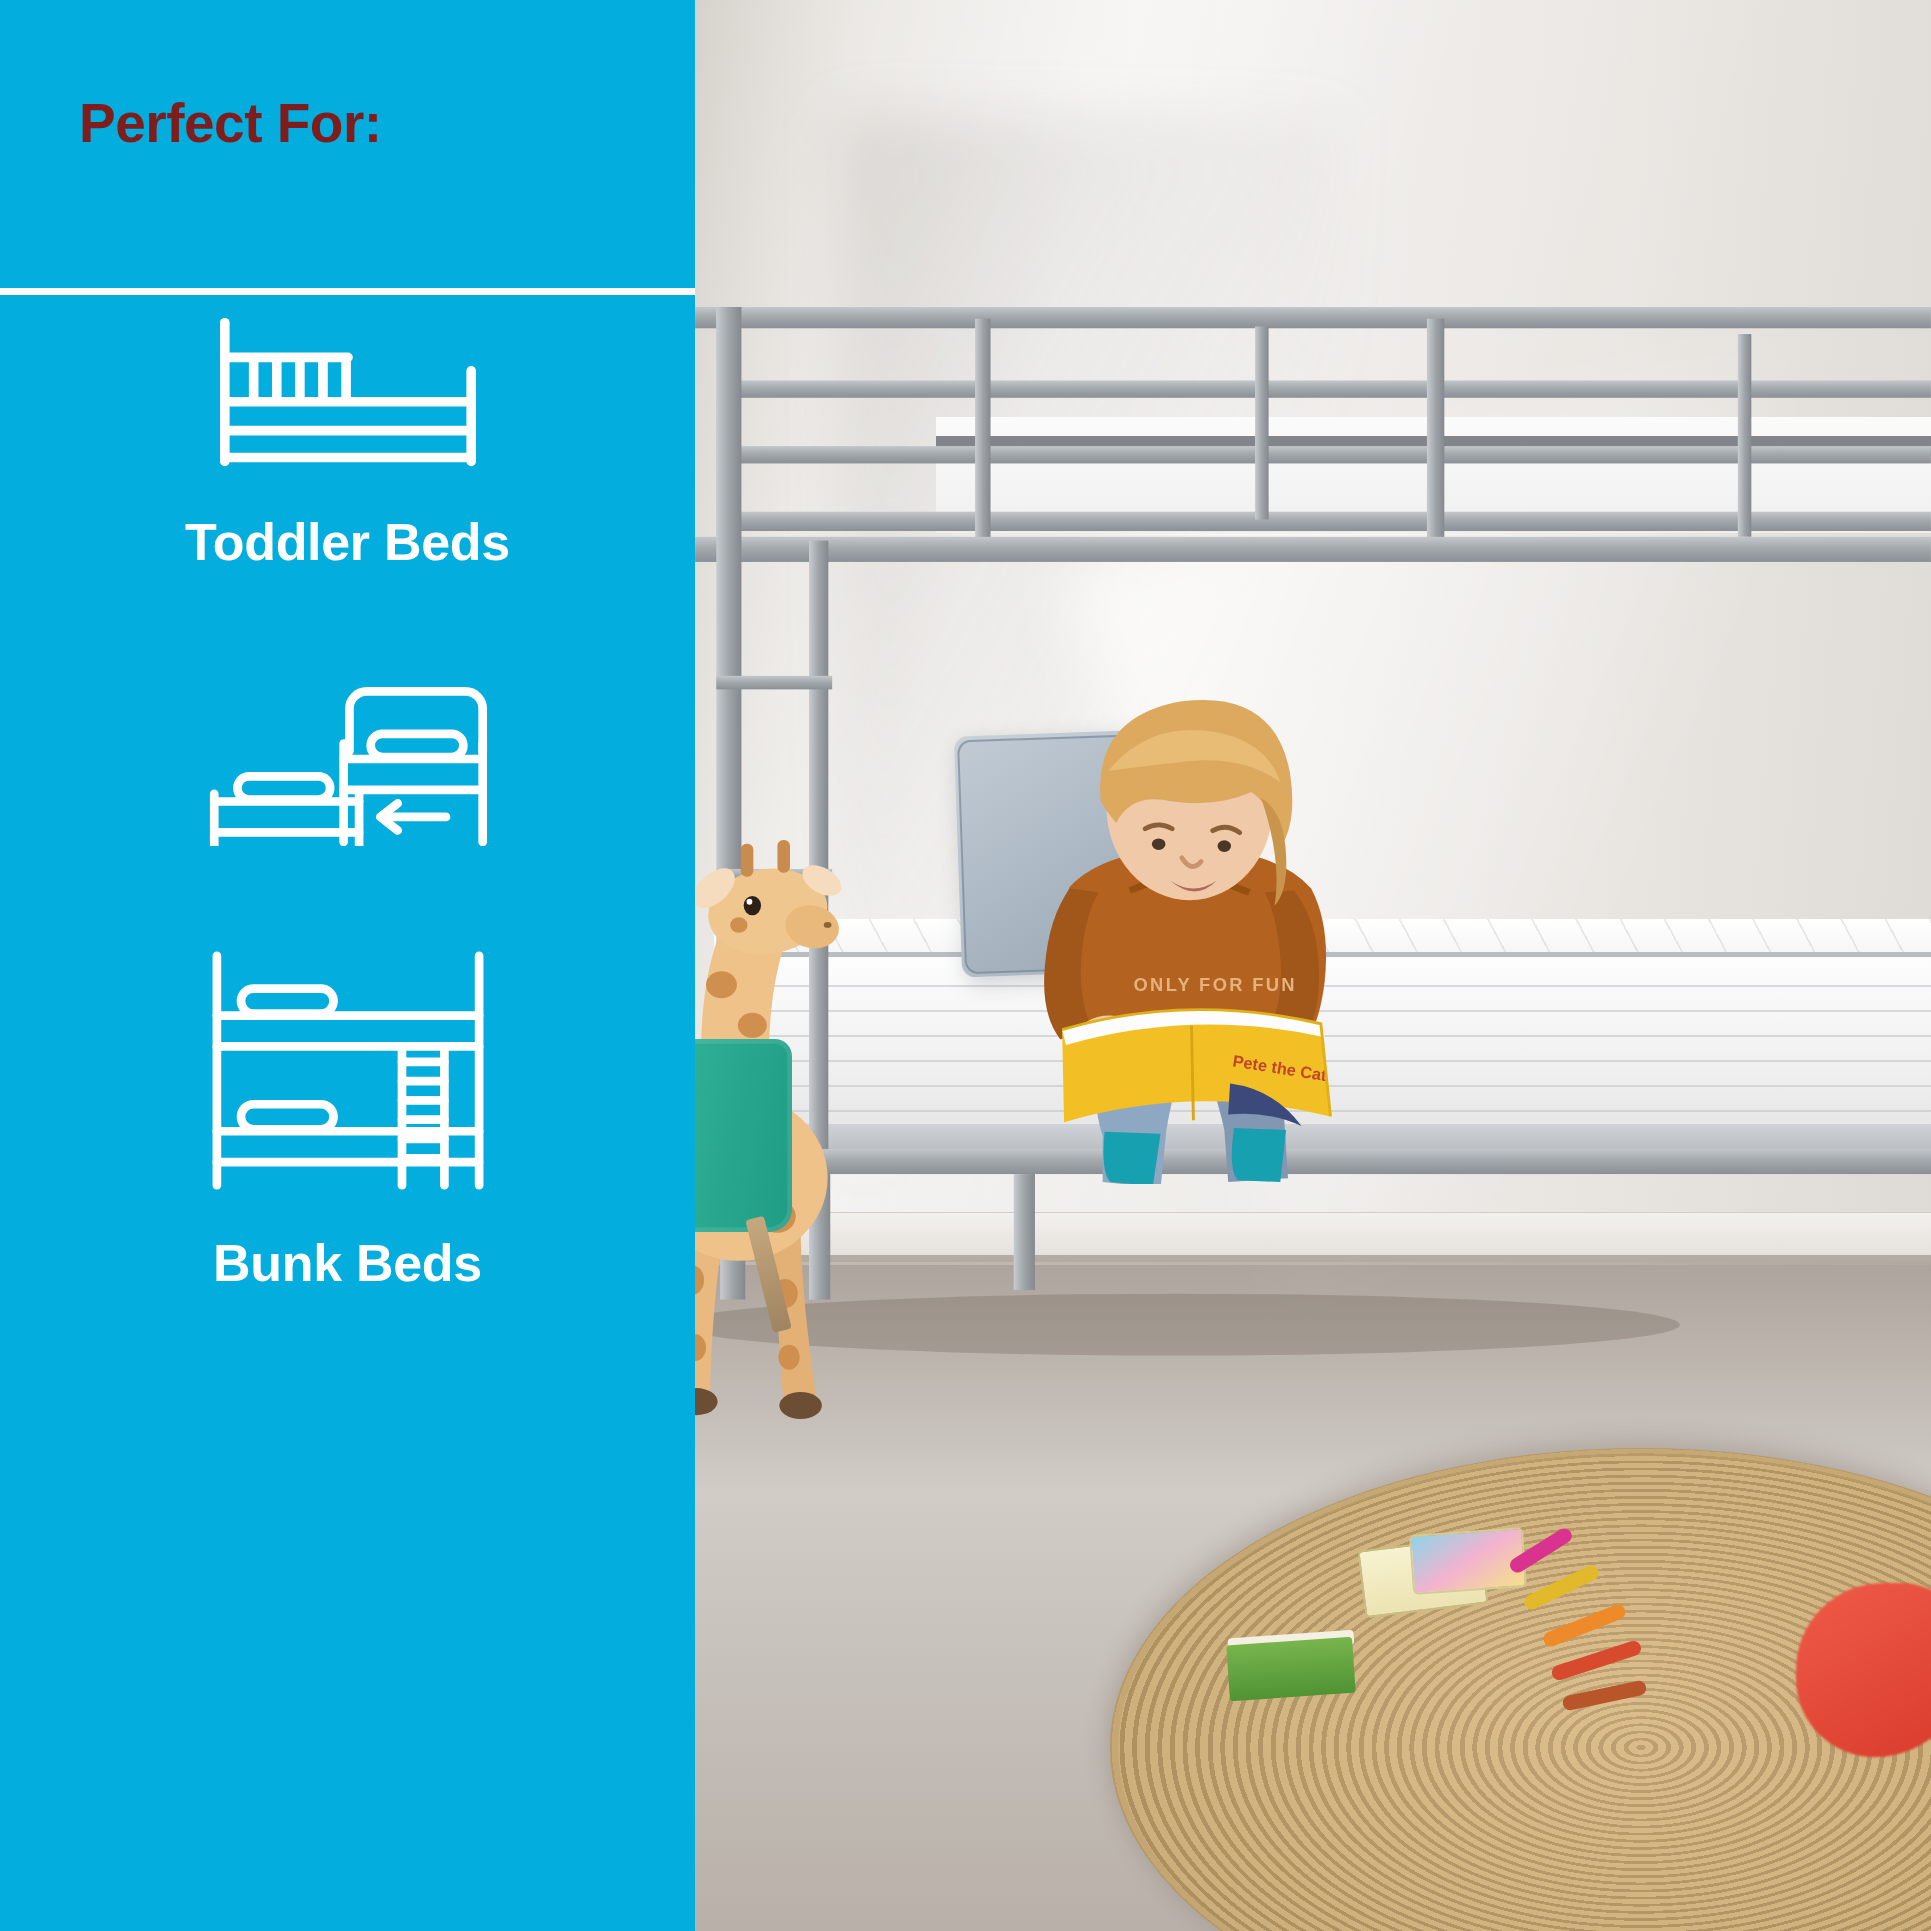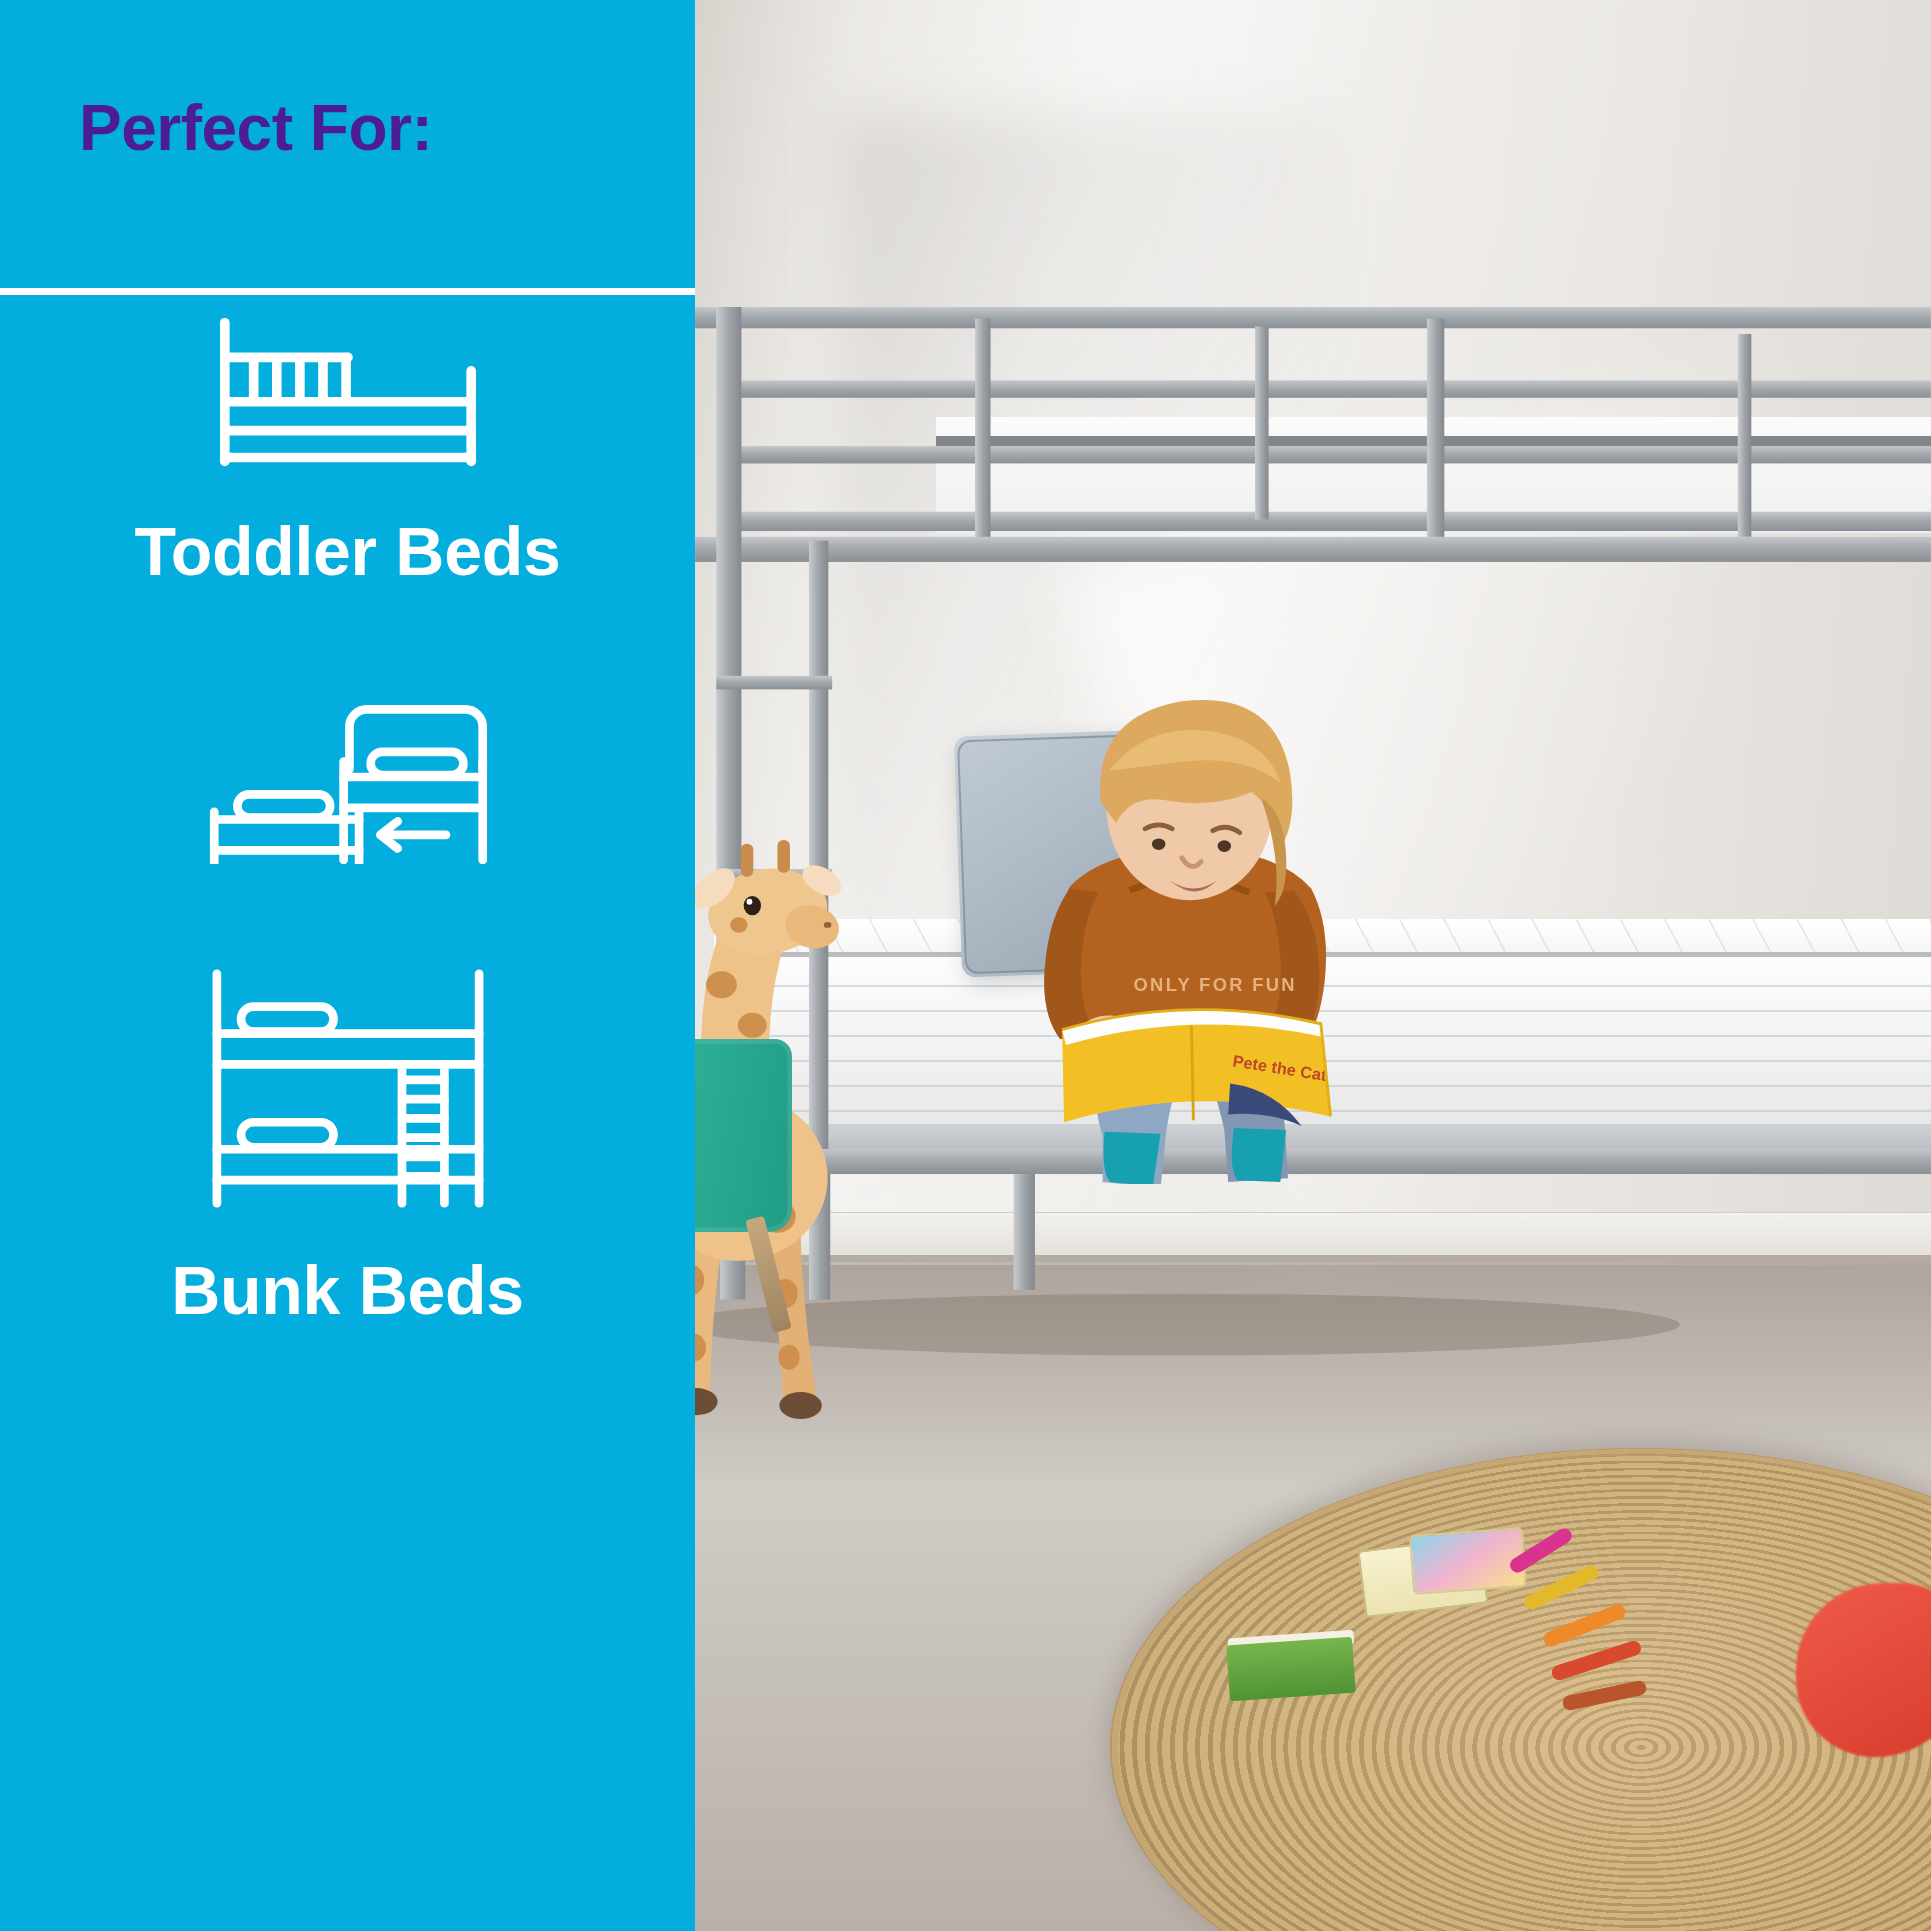--- a/index.html
+++ b/index.html
@@ -19,24 +19,24 @@
   .info-panel {
     position: relative;
     width: 695px; height: 1931px;
     background: #03ADDE;
     flex: 0 0 695px;
     overflow: hidden;
   }
   .panel-title {
     position: absolute;
     left: 79px; top: 95px;
-    font-size: 64px;
+    font-size: 55px;
     font-weight: 700;
     letter-spacing: -0.5px;
-    color: #4c1d95;
+    color: #7f1d1d;
     line-height: 1.05;
   }
   .title-divider {
     position: absolute;
     left: 0; top: 288px;
     width: 695px; height: 6.8px;
     background: #ffffff;
   }
 
   .feature-list {
@@ -50,21 +50,21 @@
     width: 695px;
     display: flex;
     flex-direction: column;
     align-items: center;
   }
   .feature-icon {
     display: block;
   }
   .feature-label {
     color: #ffffff;
-    font-size: 68px;
+    font-size: 52px;
     font-weight: 700;
     letter-spacing: -0.3px;
     text-align: center;
     white-space: nowrap;
   }
 
   .feature-1 { margin-top: 9.7px; }
   .feature-1 .feature-label { margin-top: 41px; }
   .feature-2 { margin-top: 100px; }
   .feature-2 .feature-label { margin-top: 39px; }

